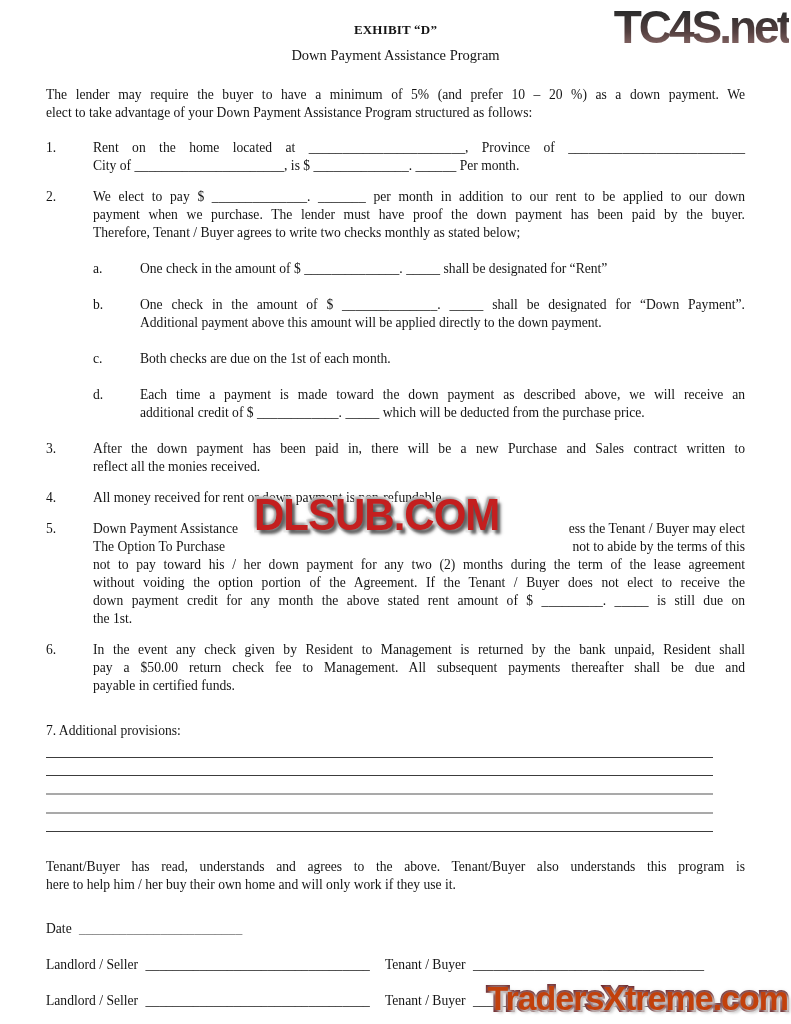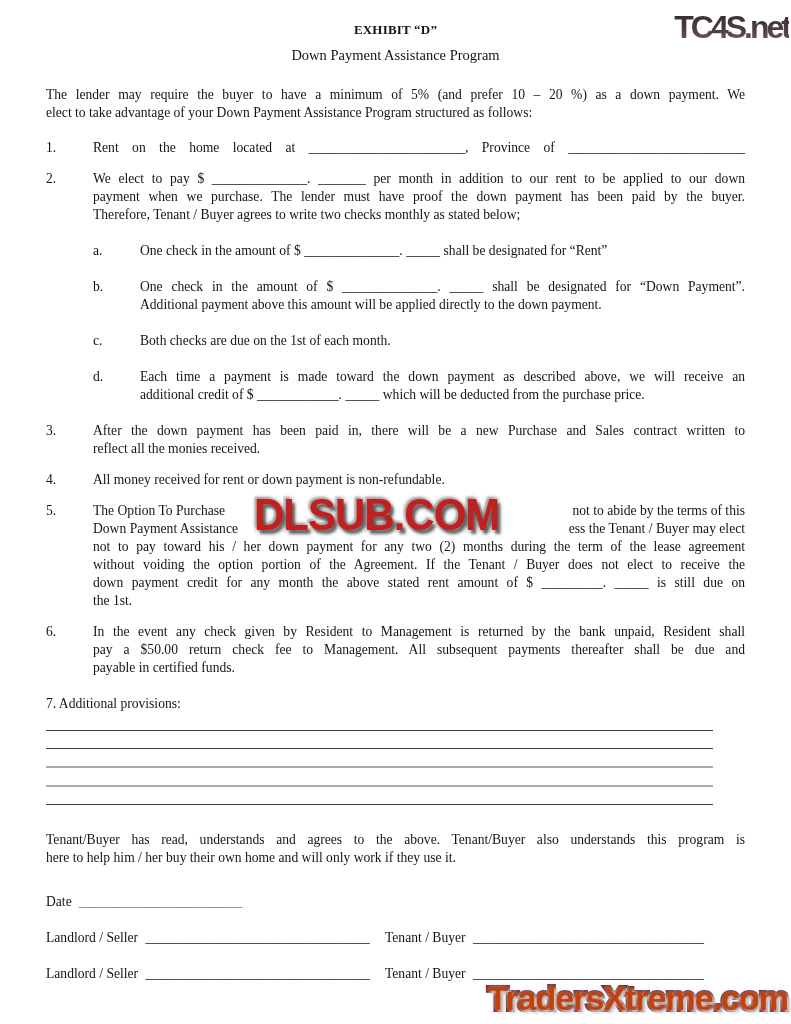--- a/index.html
+++ b/index.html
@@ -24,36 +24,36 @@
 
   .item { display:flex; margin-top:13px; }
   .item.first { margin-top:17px; }
   .num { flex:0 0 47px; }
   .itext { flex:1; min-width:0; }
   .sub { margin-left:47px; }
   .sub .item { margin-top:18px; }
 
   .split { display:flex; justify-content:space-between; }
 
-  .sec7 { margin-top:18px; }
+  .sec7 { margin-top:27px; }
   .rules { margin-top:4px; }
   .rule { width:667px; height:0; border-top:1px solid #3c3c3c; margin-top:17px; }
   .rule.thick { border-top:2px solid #a9a9a9; }
 
   .closing { margin-top:26px; }
   .daterow { margin-top:26px; }
   .dateline { color:#737373; }
   .sigrow { margin-top:18px; white-space:nowrap; }
   .siglabel { margin-right:4px; }
   .sigline1 { margin-right:12px; }
 
   .tc4s {
     position:absolute; top:2px; right:2px;
     font-family:"Liberation Sans", sans-serif;
-    font-weight:bold; font-size:32px; line-height:50px; letter-spacing:-3px;
+    font-weight:bold; font-size:46px; line-height:50px; letter-spacing:-3px;
     background: linear-gradient(180deg, #2d2d2d 20%, #544040 60%, #9d7876 100%);
     -webkit-background-clip:text; background-clip:text;
     color: transparent;
   }
   .watermark {
     position:absolute; left:254px; top:492px;
     font-family:"Liberation Sans", sans-serif;
     font-weight:900; font-size:42px; line-height:46px; letter-spacing:-1px;
     color:#c41f1f;
     -webkit-text-stroke:5px #ececec;
@@ -87,20 +87,21 @@
 
     <div class="para">
       <div class="j">The lender may require the buyer to have a minimum of 5% (and prefer 10 – 20 %) as a down payment. We</div>
       <div>elect to take advantage of your Down Payment Assistance Program structured as follows:</div>
     </div>
 
     <div class="item first">
       <span class="num">1.</span>
       <div class="itext">
         <div class="j">Rent on the home located at _______________________, Province of __________________________</div>
+        <div>City of ______________________, is $ ______________. ______ Per month.</div>
       </div>
     </div>
 
     <div class="item">
       <span class="num">2.</span>
       <div class="itext">
         <div class="j">We elect to pay $ ______________. _______ per month in addition to our rent to be applied to our down</div>
         <div class="j">payment when we purchase. The lender must have proof the down payment has been paid by the buyer.</div>
         <div>Therefore, Tenant / Buyer agrees to write two checks monthly as stated below;</div>
       </div>
@@ -147,26 +148,26 @@
       <span class="num">4.</span>
       <div class="itext">
         <div>All money received for rent or down payment is non-refundable.</div>
       </div>
     </div>
 
     <div class="item">
       <span class="num">5.</span>
       <div class="itext">
         <div class="split">
+          <span>Down Payment Assistance</span>
+          <span>ess the Tenant / Buyer may elect</span>
+        </div>
+        <div class="split">
           <span>The Option To Purchase</span>
           <span>not to abide by the terms of this</span>
-        </div>
-        <div class="split">
-          <span>Down Payment Assistance</span>
-          <span>ess the Tenant / Buyer may elect</span>
         </div>
         <div class="j">not to pay toward his / her down payment for any two (2) months during the term of the lease agreement</div>
         <div class="j">without voiding the option portion of the Agreement. If the Tenant / Buyer does not elect to receive the</div>
         <div class="j">down payment credit for any month the above stated rent amount of $ _________. _____ is still due on</div>
         <div>the 1st.</div>
       </div>
     </div>
 
     <div class="item">
       <span class="num">6.</span>

